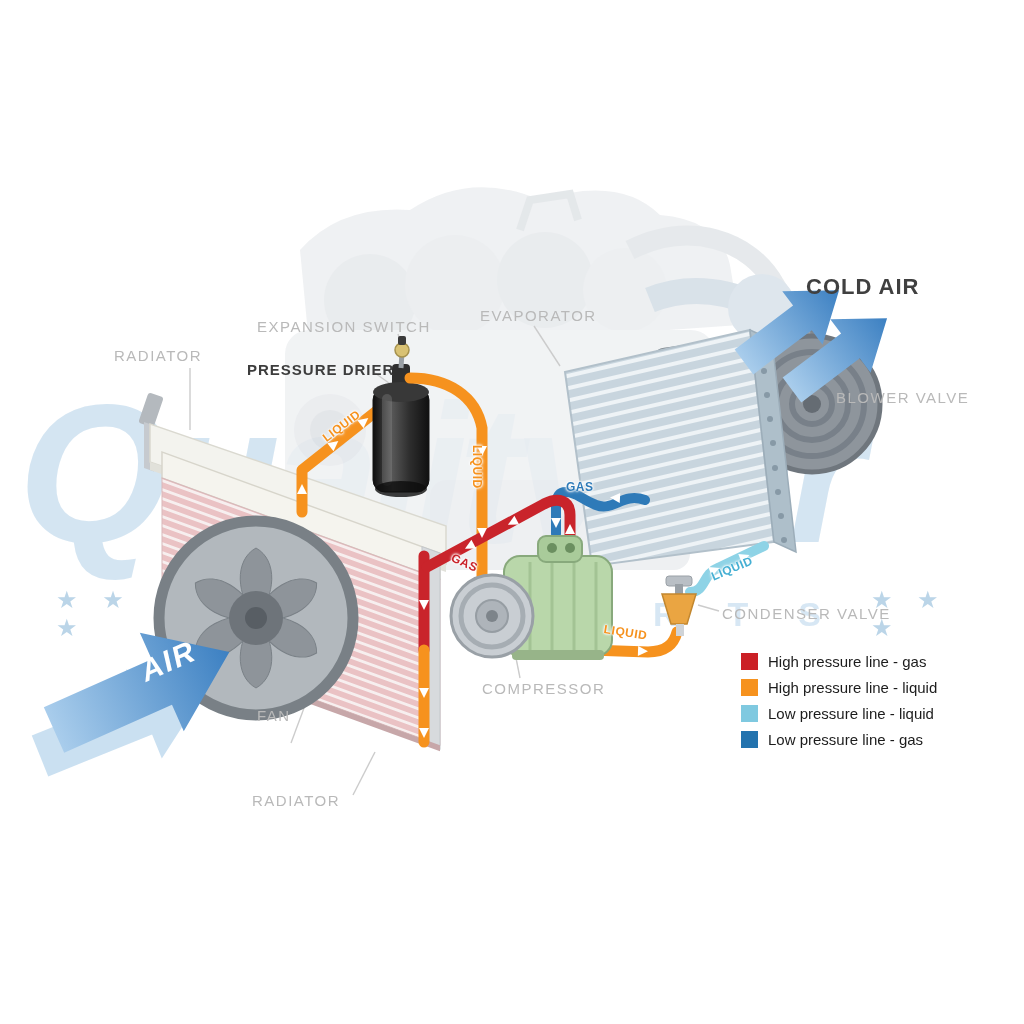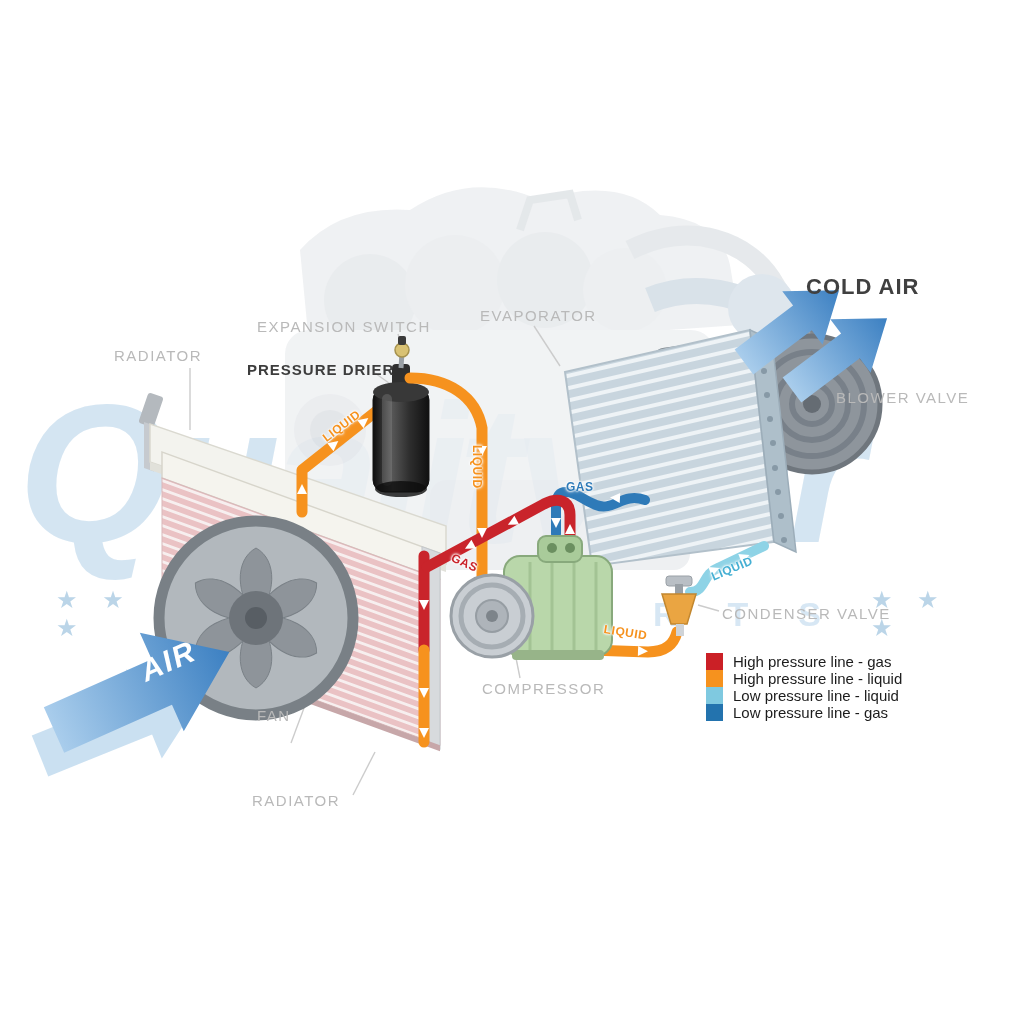--- a/index.html
+++ b/index.html
@@ -33,21 +33,21 @@
   .pl{position:absolute;z-index:2;font-size:12px;font-weight:bold;letter-spacing:.5px;white-space:nowrap;
       transform-origin:left center;
       text-shadow:0 0 2px #fff,0 0 2px #fff,0 0 3px #fff,0 0 4px #fff}
   .pl-a{left:324px;top:432px;color:#f6921e;transform:rotate(-37deg)}
   .pl-b{left:477px;top:438px;color:#f6921e;transform:rotate(90deg)}
   .pl-gas-low{left:566px;top:480px;color:#2e7ab8}
   .pl-gas-high{left:452px;top:550px;color:#c9242b;transform:rotate(24deg)}
   .pl-liq-low{left:712px;top:570px;color:#45afd3;transform:rotate(-23deg)}
   .pl-liq-valve{left:604px;top:622px;color:#f6921e;transform:rotate(9deg)}
   
-  .legend{position:absolute;left:706px;top:653px;z-index:2;display:flex;flex-direction:column;}
+  .legend{position:absolute;left:741px;top:653px;z-index:2;display:flex;flex-direction:column;gap:9px}
   .legend-row{display:flex;align-items:center;gap:10px}
   .swatch{width:17px;height:17px;flex:0 0 17px}
   .legend-label{font-size:15px;color:#1c1c1c}
 </style>
 </head>
 <body>
 
 <div class="watermark">
   <div class="wm-brand">QualityAir</div>
   <div class="wm-sub">

